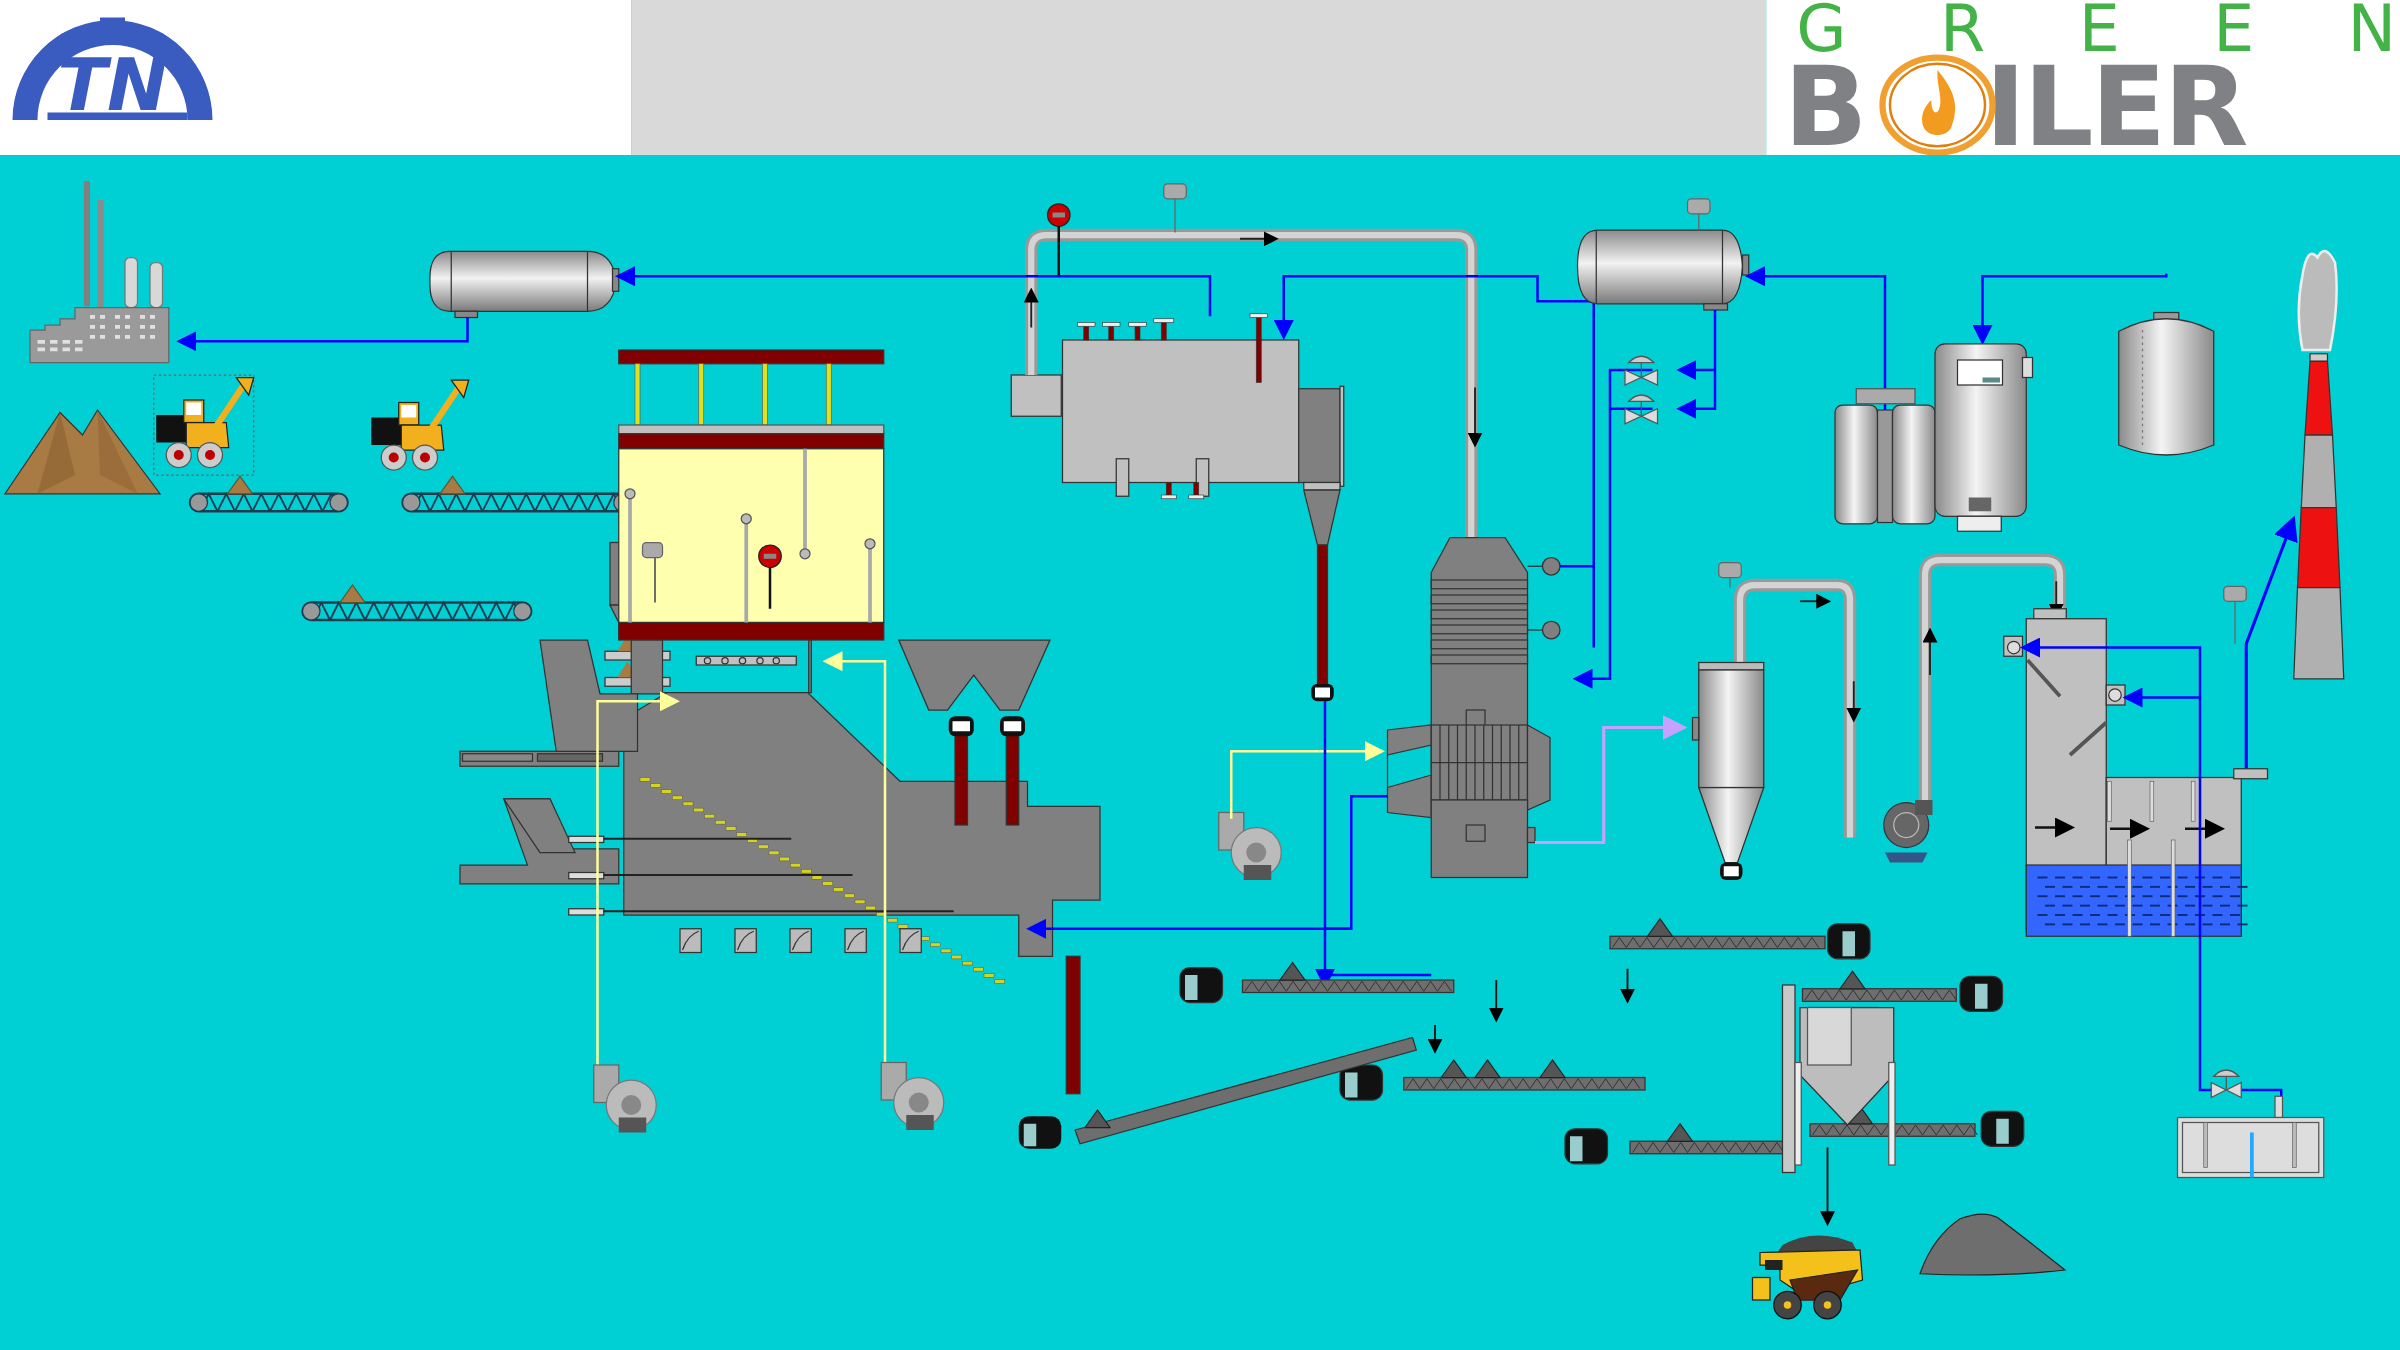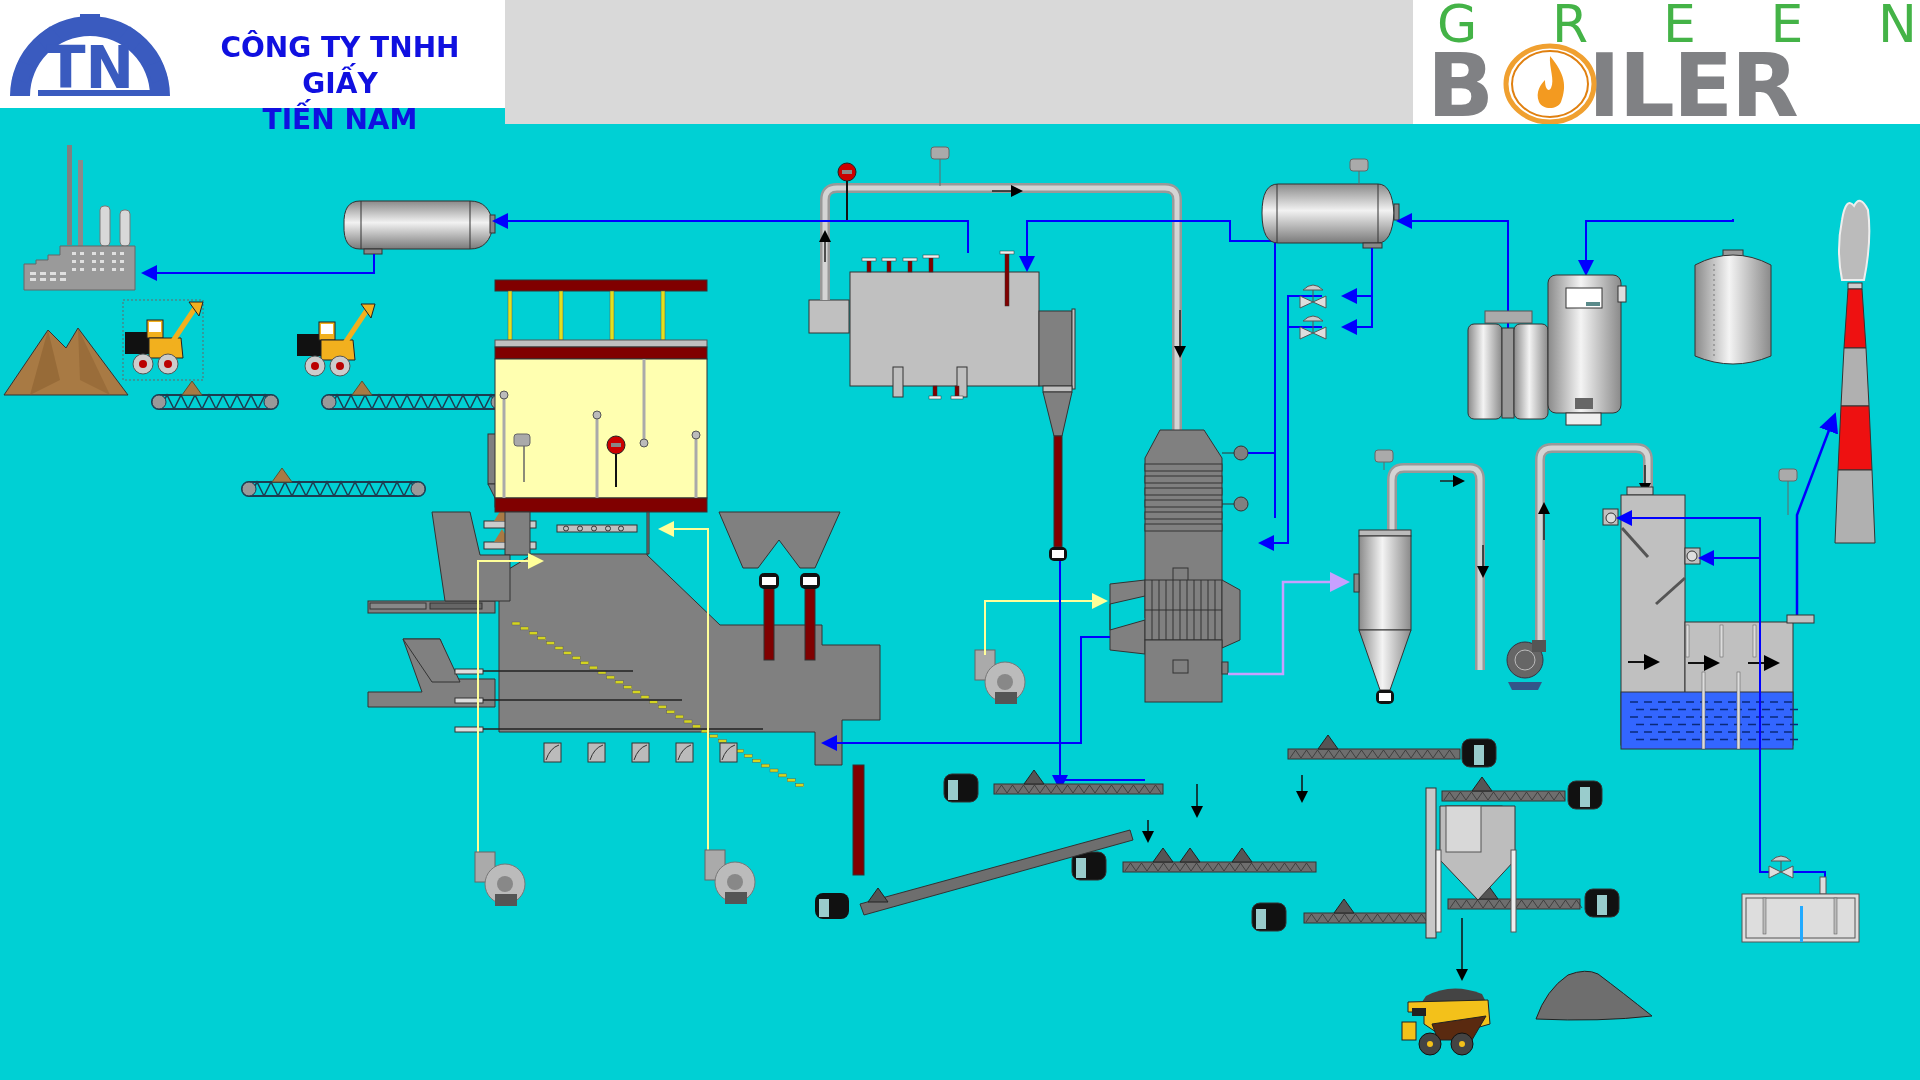--- a/index.html
+++ b/index.html
@@ -1,18 +1,18 @@
 <!DOCTYPE html>
 <html><head>
 <meta charset="utf-8">
 <style>
   html, body { margin:0; padding:0; }
   body { width:1920px; height:1080px; overflow:hidden; background:#00d0d4; font-family:"Liberation Sans", sans-serif; }
   #hdr { position:absolute; left:0; top:0; width:1920px; height:124px; }
-  #hdr-left { position:absolute; left:0; top:0; width:505px; height:108px; background:#ffffff; }
+  #hdr-left { position:absolute; left:0; top:0; width:505px; height:124px; background:#ffffff;font-style:italic; }
   #hdr-mid { position:absolute; left:505px; top:0; width:908px; height:124px; background:#d9d9d9; }
   #hdr-right { position:absolute; left:1413px; top:0; width:507px; height:124px; background:#ffffff; overflow:hidden; }
   .co-name { position:absolute; left:180px; top:30px; width:320px; text-align:center; color:#1010e0; font-family:"DejaVu Sans", sans-serif; font-weight:bold; font-size:28px; line-height:36px; letter-spacing:0px; }
   .green-word { position:absolute; left:24px; top:-6px; width:480px; display:flex; justify-content:space-between; color:#44b347; font-family:"DejaVu Sans", sans-serif; font-size:52px; line-height:60px; letter-spacing:0; }
   .boiler-word { position:absolute; left:14px; top:42px; width:500px; color:#808184; font-family:"DejaVu Sans", sans-serif; font-weight:bold; font-size:88px; line-height:88px; letter-spacing:-2px; white-space:nowrap; }
   #scene { position:absolute; left:0; top:124px; width:1920px; height:956px; }
   svg text { font-family:"Liberation Sans", sans-serif; }
 </style>
 </head>
 <body>
@@ -25,24 +25,20 @@
         <path d="M10,96 A80,80 0 0 1 170,96 L150,96 A60,60 0 0 0 30,96 Z"></path>
         <rect x="80" y="14" width="20" height="18"></rect>
         <rect x="40" y="30" width="18" height="18" transform="rotate(-40 49 39)"></rect>
         <rect x="122" y="30" width="18" height="18" transform="rotate(40 131 39)"></rect>
         <rect x="14" y="64" width="18" height="16" transform="rotate(-70 23 72)"></rect>
         <rect x="148" y="64" width="18" height="16" transform="rotate(70 157 72)"></rect>
       </g>
       <text x="90" y="88" text-anchor="middle" fill="#3a5bbf" font-size="58" font-weight="bold" style="font-family:'DejaVu Sans',sans-serif">TN</text>
       <rect x="38" y="90" width="112" height="6" fill="#3a5bbf"></rect>
     </svg>
-    <div class="co-name">
-      <div>CÔNG TY TNHH GIẤY</div>
-      <div>TIẾN NAM</div>
-    </div>
   </div>
   <div id="hdr-mid"></div>
   <div id="hdr-right">
     <div class="green-word">
       <span>G</span>
       <span>R</span>
       <span>E</span>
       <span>E</span>
       <span>N</span>
     </div>

